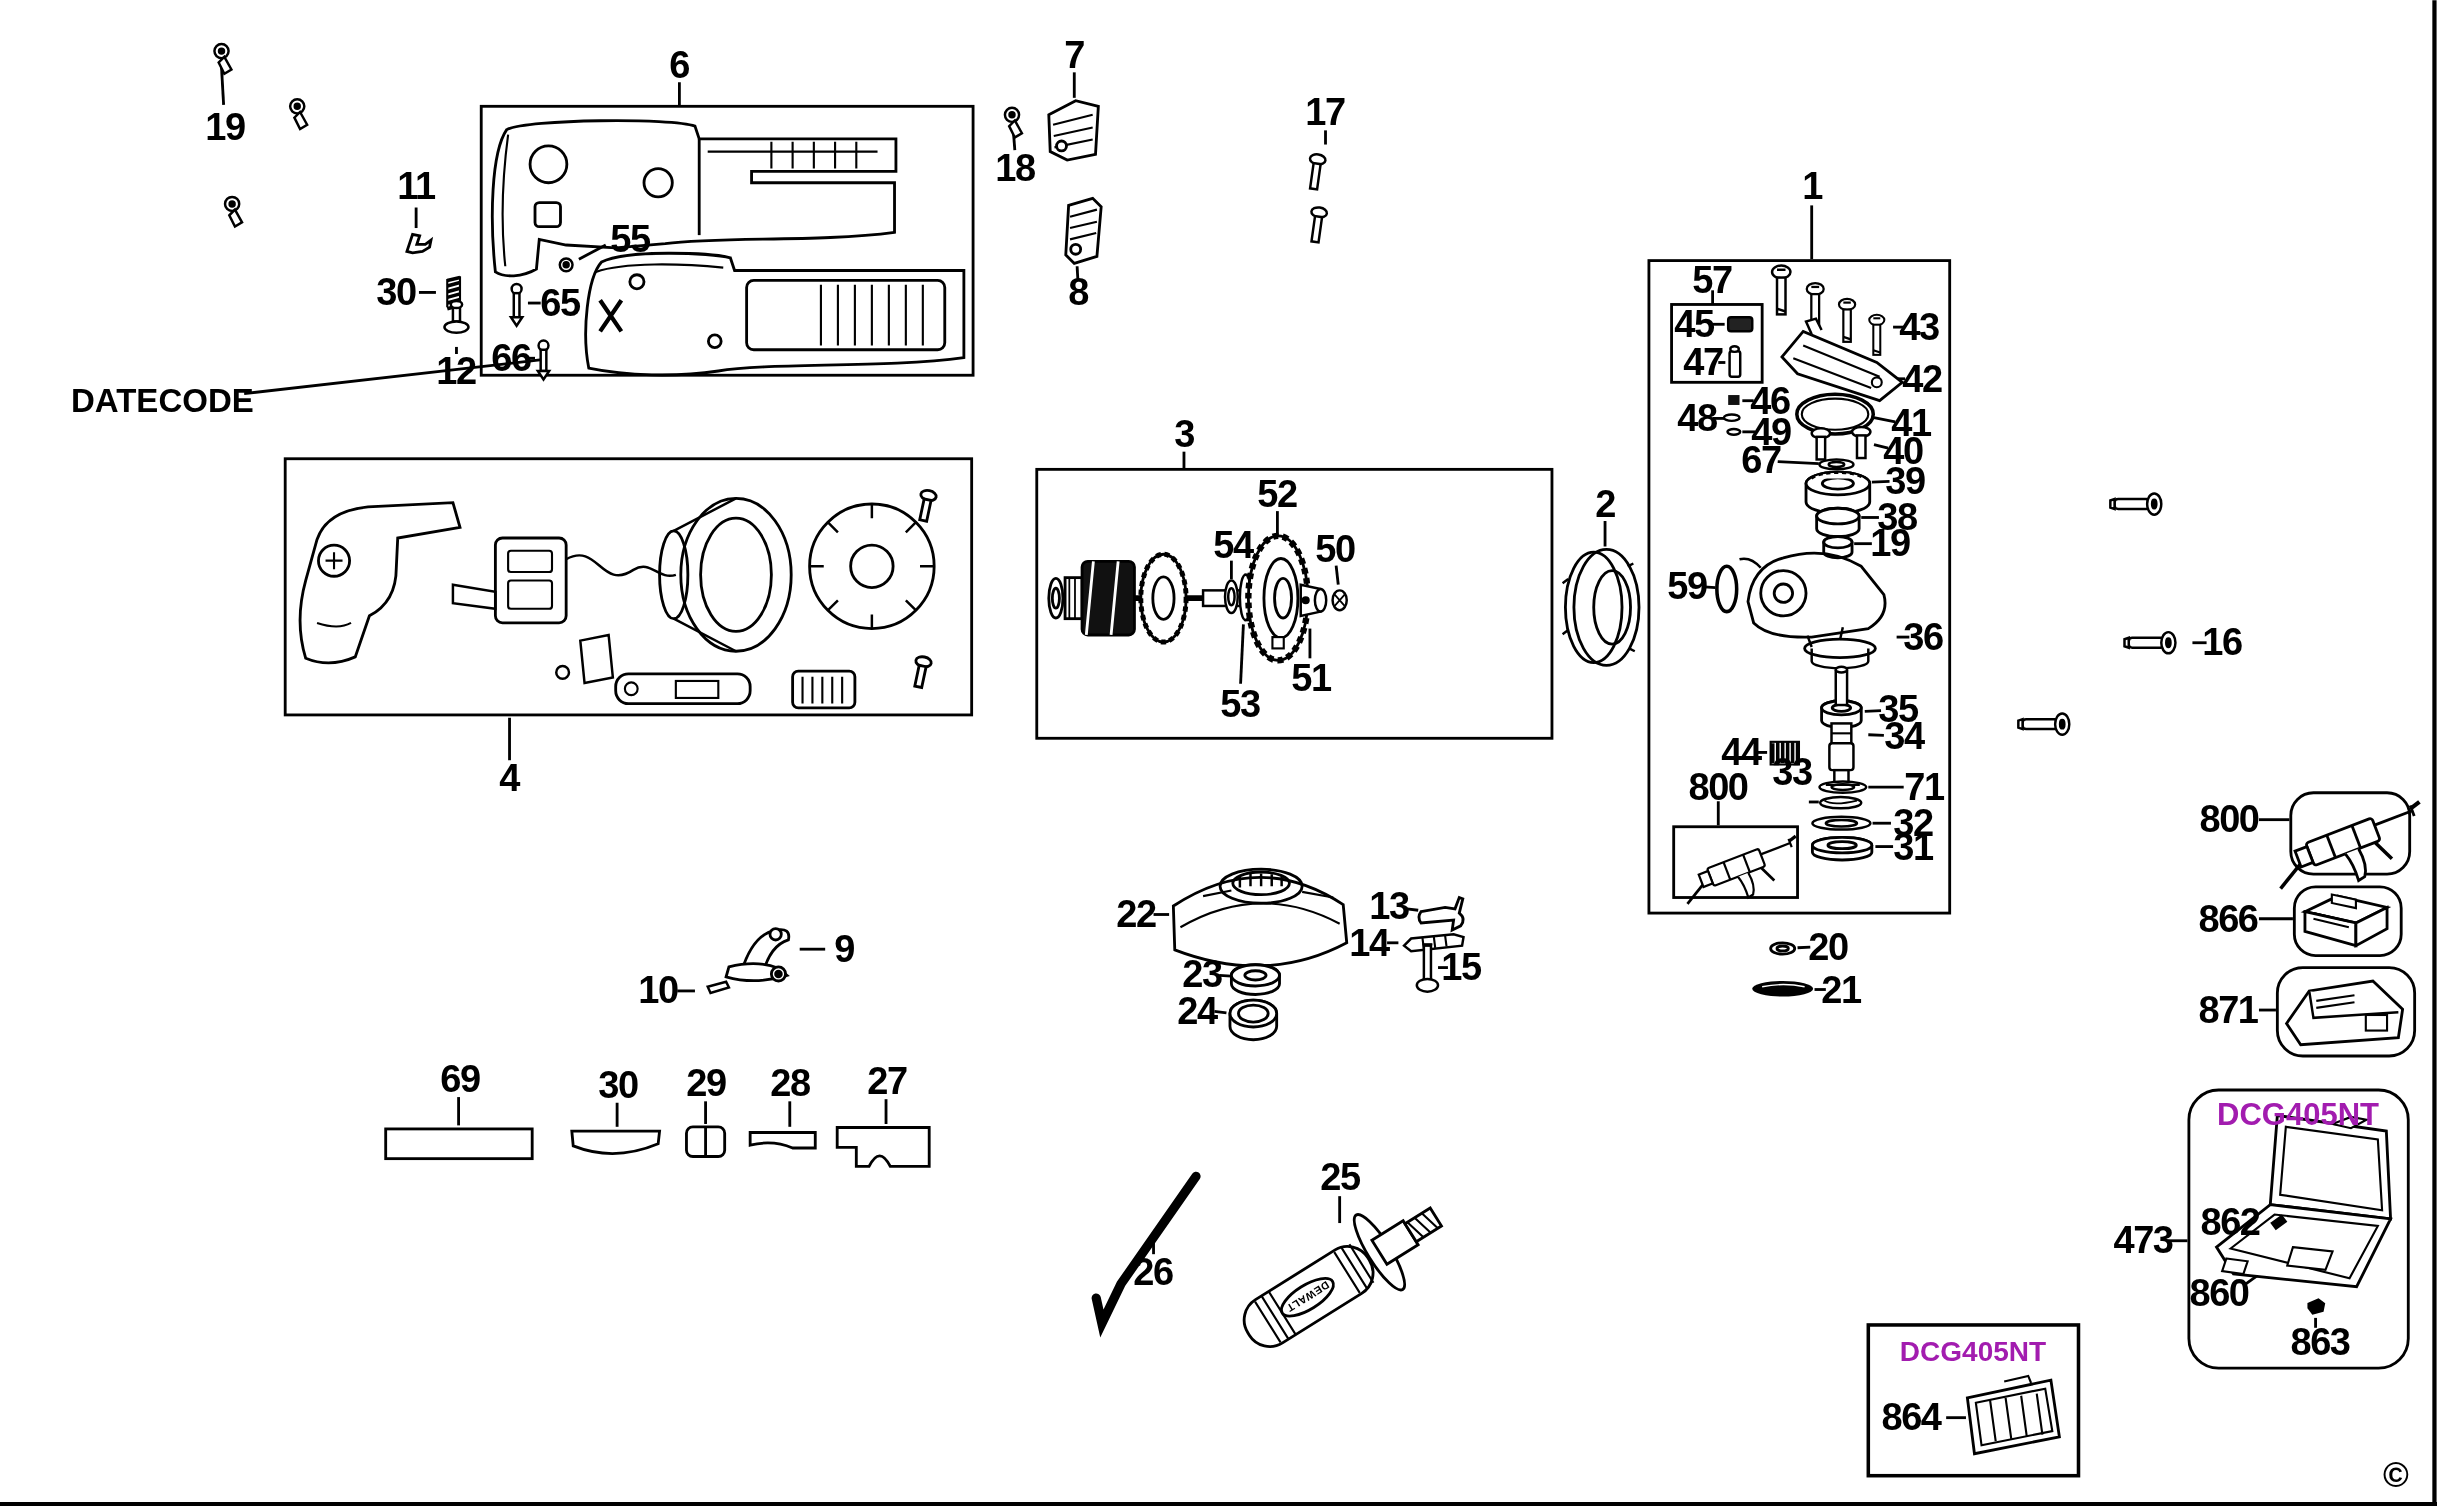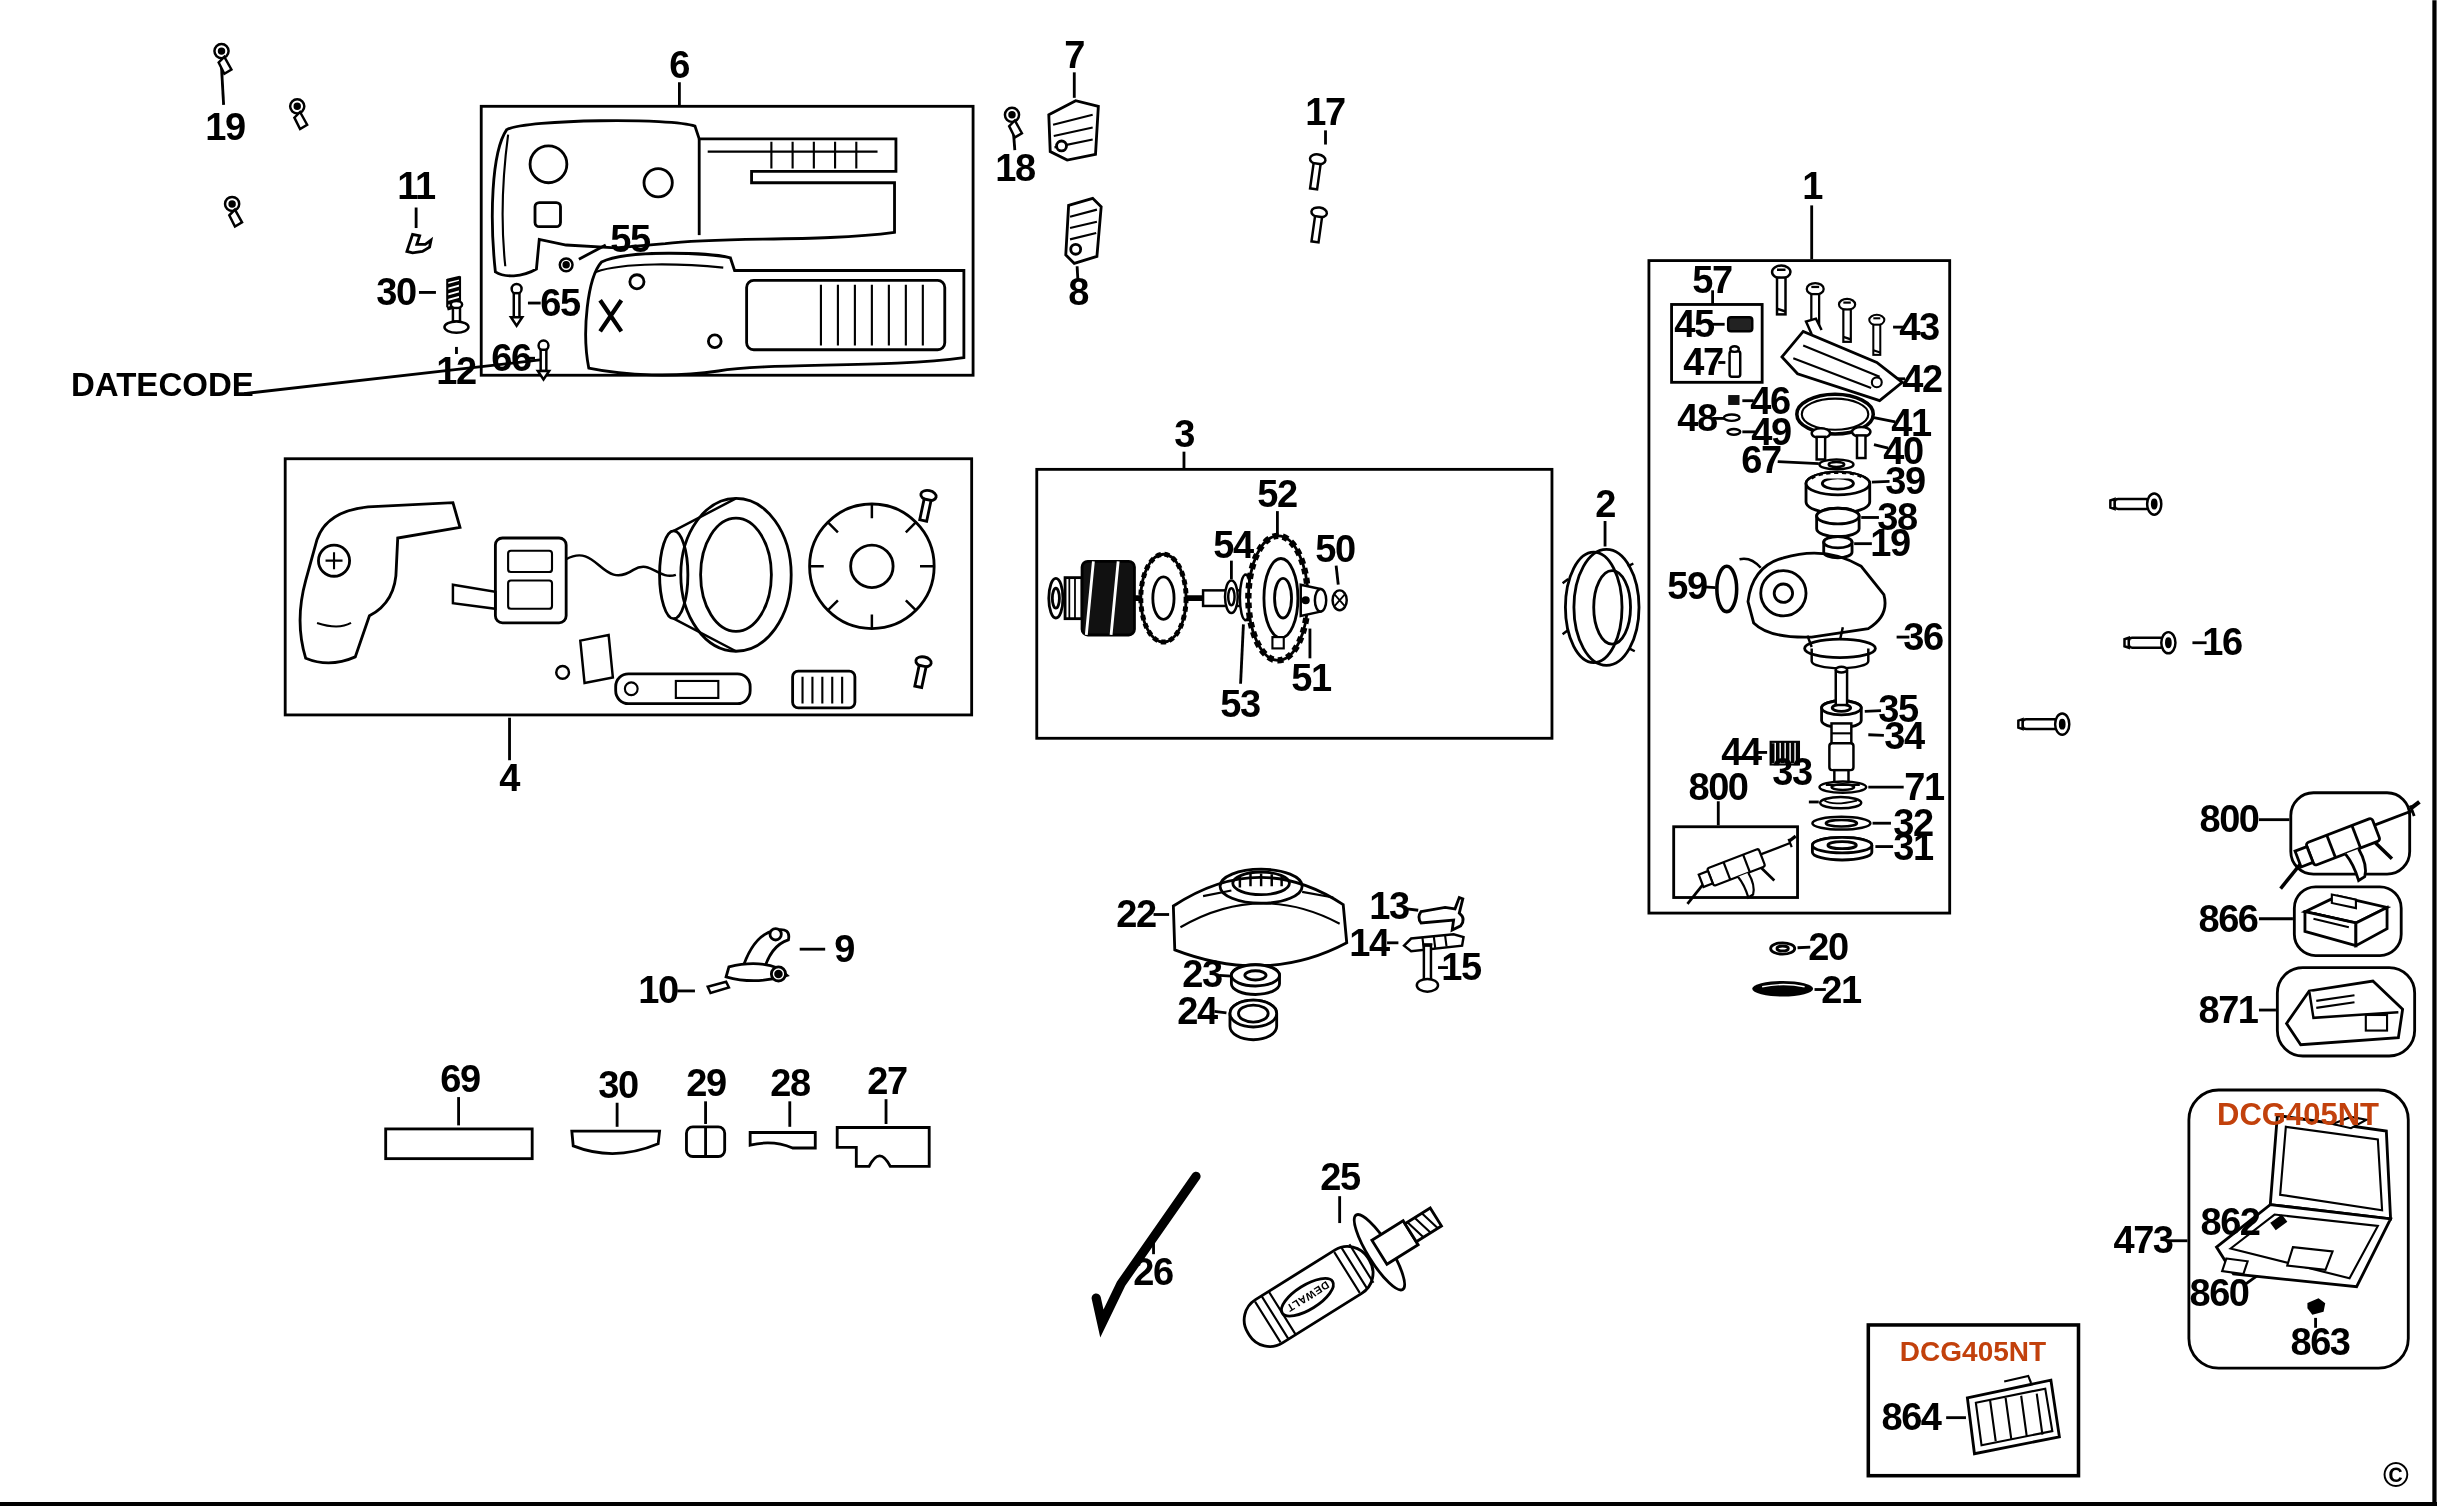--- a/index.html
+++ b/index.html
@@ -3,21 +3,21 @@
 <meta charset="utf-8">
 <style>
   html,body{margin:0;padding:0;background:#888;}
   .canvas{position:relative;width:2438px;height:1507px;background:#ffffff;overflow:hidden;
           font-family:"Liberation Sans",sans-serif;}
   svg{position:absolute;left:0;top:0;}
   .co{position:absolute;transform:translate(-50%,-50%);font-weight:900;font-size:38px;
       color:#000;letter-spacing:-1.4px;white-space:nowrap;line-height:1;}
   .word{position:absolute;transform:translate(0,-50%);font-weight:900;font-size:33px;color:#000;
         letter-spacing:0px;white-space:nowrap;line-height:1;}
-  .kit-title{position:absolute;transform:translate(-50%,-50%);font-weight:900;font-size:31px;color:#c2410c;}
+  .kit-title{position:absolute;transform:translate(-50%,-50%);font-weight:900;font-size:31px;color:#a21caf;}
   .kit-title.b{font-size:28px;}
   .copyright{position:absolute;transform:translate(-50%,-50%);font-weight:700;font-size:35px;color:#000;}
   .logo{position:absolute;font-weight:900;font-size:10.6px;color:#000;transform:translate(-50%,-50%) rotate(-32deg) scaleY(-1) scaleX(-1);letter-spacing:0.7px;}
 </style>
 </head>
 <body>
 
 <div class="canvas">
 
 <svg width="2438" height="1507" viewBox="0 0 3445 2129">
@@ -538,21 +538,21 @@
     <path d="M 2812 1978 l 8 58 m 14 -61 l 8 58 m 14 -61 l 8 58 m 14 -61 l 8 58" stroke-width="3"></path>
     <path d="M 2832 1952 l 34 -8 l 4 10" stroke-width="3" fill="none"></path>
   </g>
 
 </svg>
 
 <div class="co" style="left:225px;top:127px">19</div>
 <div class="co" style="left:416px;top:186px">11</div>
 <div class="co" style="left:396px;top:292px">30</div>
 <div class="co" style="left:456px;top:371px">12</div>
-<div class="word" style="left:71px;top:384px">DATECODE</div>
+<div class="word" style="left:71px;top:400px">DATECODE</div>
 <div class="co" style="left:679px;top:65px">6</div>
 <div class="co" style="left:630px;top:239px">55</div>
 <div class="co" style="left:560px;top:303px">65</div>
 <div class="co" style="left:511px;top:358px">66</div>
 <div class="co" style="left:1074px;top:55px">7</div>
 <div class="co" style="left:1015px;top:168px">18</div>
 <div class="co" style="left:1078px;top:292px">8</div>
 <div class="co" style="left:1325px;top:112px">17</div>
 <div class="co" style="left:1812px;top:186px">1</div>
 <div class="co" style="left:1605px;top:504px">2</div>

